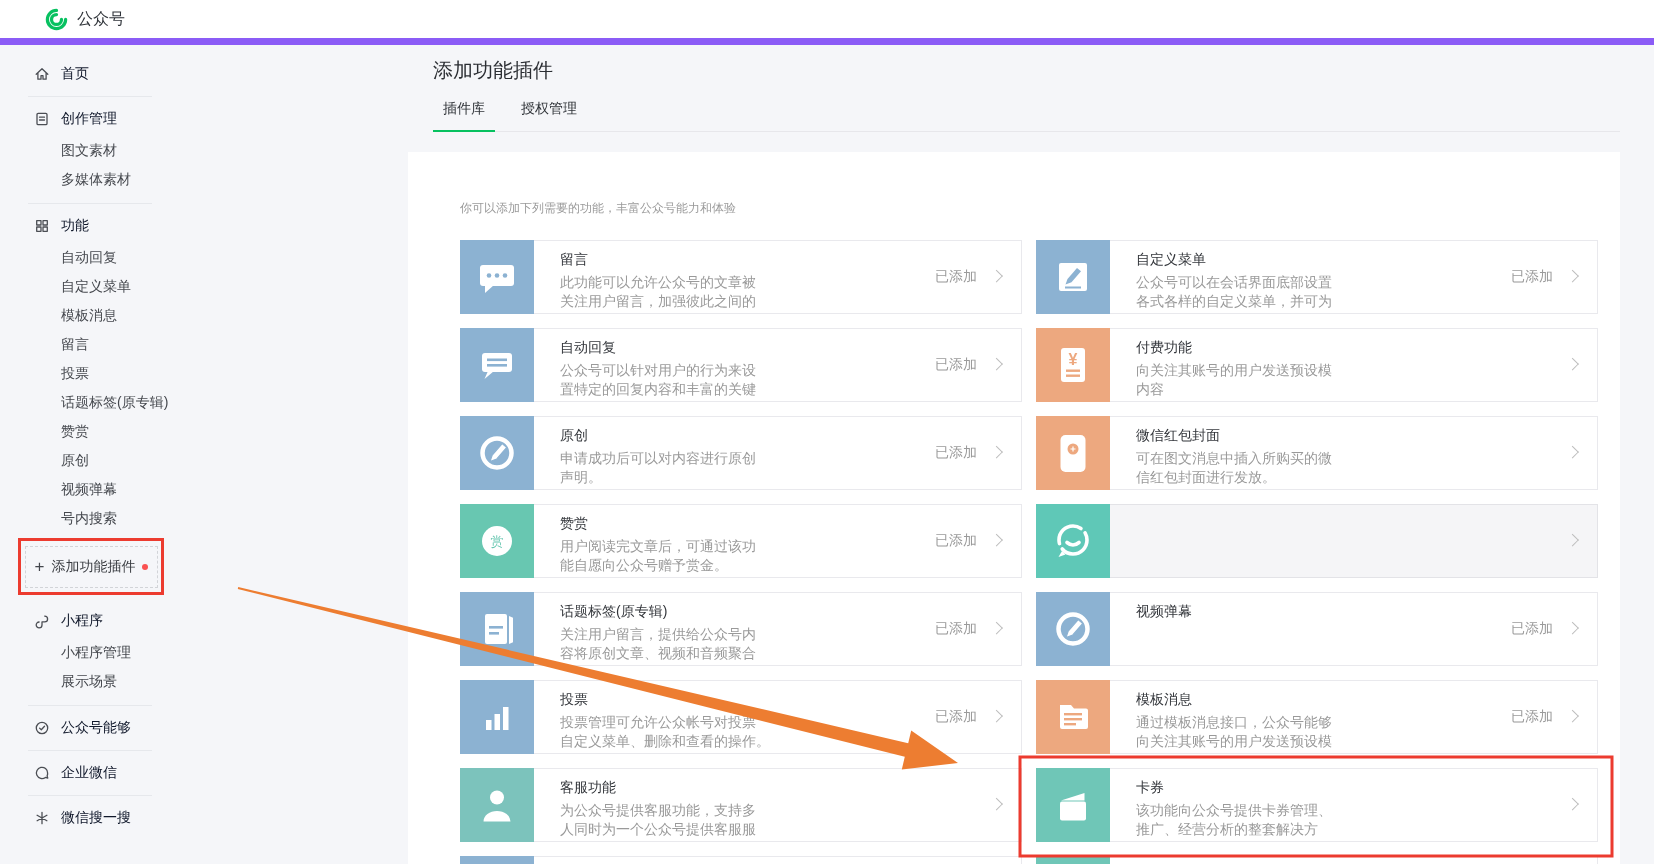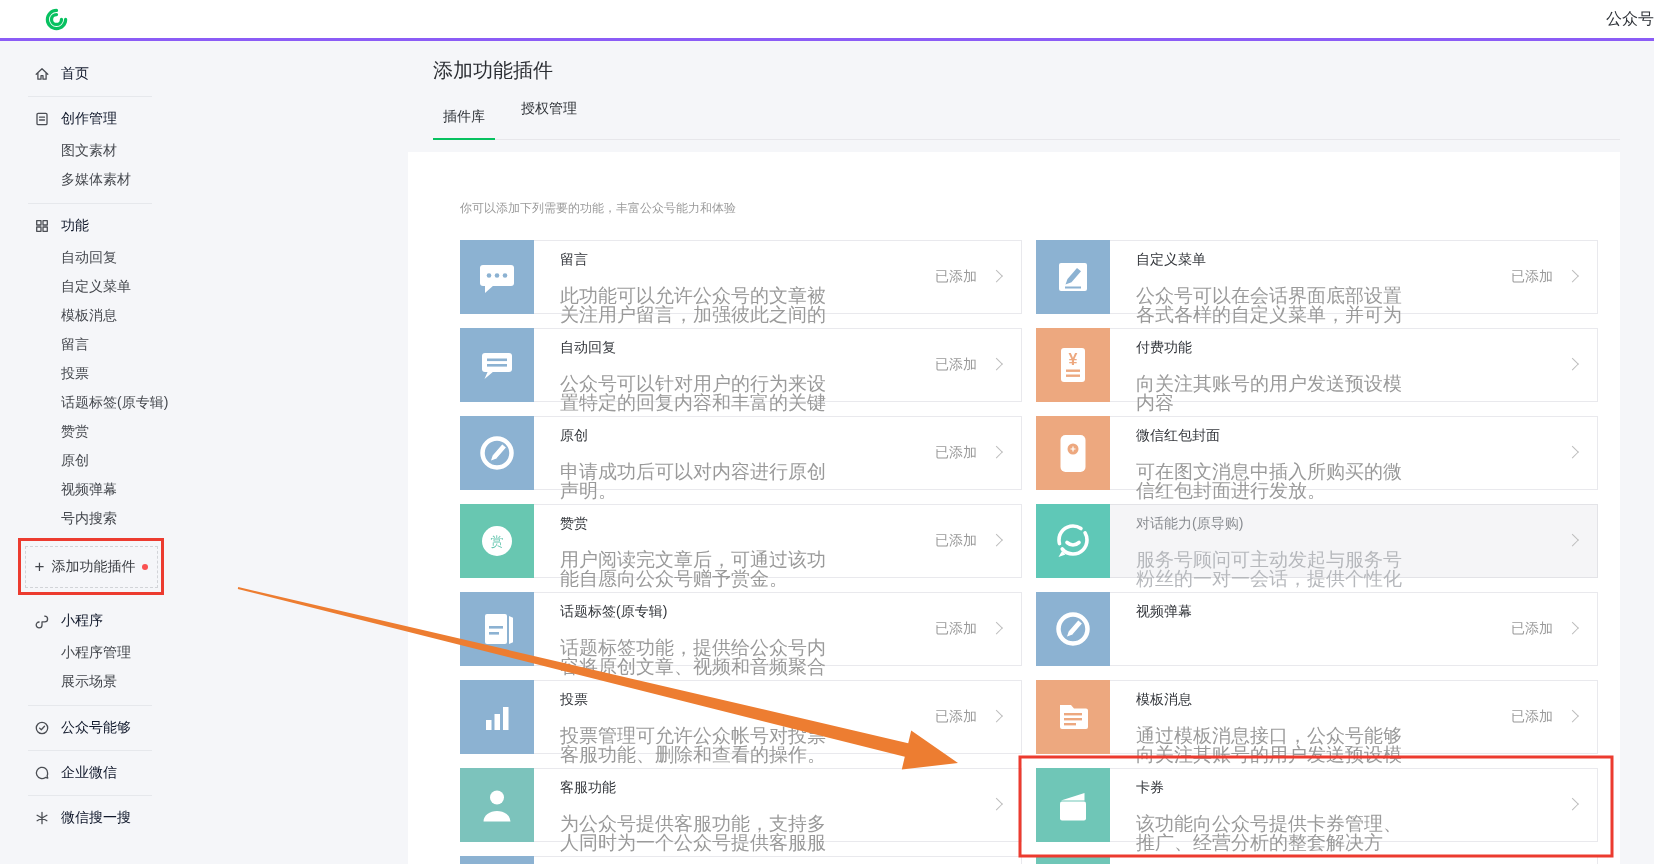--- a/index.html
+++ b/index.html
@@ -3,21 +3,21 @@
 <meta charset="utf-8">
 <style>
   html,body{margin:0;padding:0;}
   body{
     width:1654px;height:864px;position:relative;overflow:hidden;
     background:#f5f6f9;font-family:"Liberation Sans","DejaVu Sans",sans-serif;
     -webkit-font-smoothing:antialiased;
   }
   
   .header{position:absolute;top:0;left:0;right:0;height:38px;background:#fff;
-    border-bottom:3px solid #8b5cf6;display:flex;align-items:center;padding-left:45px;z-index:6;justify-content:space-between;}
+    border-bottom:7px solid #8b5cf6;display:flex;align-items:center;padding-left:45px;z-index:6;}
   .logo{width:23px;height:23px;margin-right:9px;display:inline-flex;}
   .brand{font-size:16px;color:#2e3238;}
   
   .sidebar{position:absolute;top:39px;left:0;width:185px;bottom:0;padding-top:18px;}
   .side-item{display:flex;align-items:center;height:26px;margin:4px 0 4px 34px;
     font-size:14px;color:#0f172a;cursor:pointer;}
   .side-item .si{width:16px;height:16px;margin-right:11px;display:inline-flex;flex:none;}
   .side-sub{height:29px;line-height:29px;margin-left:61px;font-size:14px;color:#45484e;cursor:pointer;}
   .side-divider{height:1px;background:#e6e8ec;margin:9px 0 9px 28px;width:124px;}
   .side-add{position:relative;margin:13px 0 20px 25px;width:131px;height:40px;
@@ -25,33 +25,33 @@
     font-size:14px;color:#3a3d42;gap:7px;cursor:pointer;background:transparent;}
   .side-add .plus{font-size:17px;color:#43464c;line-height:1;margin-top:-2px;}
   .side-add .dot{width:6px;height:6px;border-radius:50%;background:#fa5151;flex:none;}
   .side-add::after{content:'';position:absolute;left:-8px;top:-9px;right:-7px;bottom:-8px;
     border:3px solid var(--ann,#ec3b2f);pointer-events:none;}
   
   .main-title{position:absolute;left:433px;top:57px;font-size:20px;color:#2b2e33;}
   .tabs{position:absolute;left:433px;top:98px;width:1187px;border-bottom:1px solid #e7e7eb;
     display:flex;gap:16px;}
   .tab{font-size:14px;color:#2f3338;padding:2px 10px 12px;cursor:pointer;}
-  .tab.active{border-bottom:2px solid var(--accent,#07c160);margin-bottom:-1px;margin-top:8px;}
+  .tab.active{border-bottom:2px solid var(--accent,#07c160);margin-bottom:-1px;}
   .panel{position:absolute;left:408px;top:152px;width:1212px;height:728px;background:#fff;}
   .intro{margin:46px 0 0 52px;font-size:12px;color:#9a9a9a;height:20px;line-height:20px;}
   .grid{margin:22px 0 0 52px;display:grid;grid-template-columns:562px 562px;
     column-gap:14px;row-gap:14px;}
   .card{position:relative;height:74px;background:#fff;border:1px solid #e9e9ed;
     box-sizing:border-box;display:flex;cursor:pointer;}
   .card-icon{width:74px;margin:-1px 0 -1px -1px;height:74px;flex:none;display:flex;
     align-items:center;justify-content:center;overflow:hidden;}
   .card-icon svg{width:74px;height:74px;display:block;}
   .card-body{margin-left:26px;padding-top:9px;}
   .card-title{font-size:14px;color:#33363b;line-height:18px;}
-  .card-desc{margin-top:18px;font-size:19px;line-height:19px;color:#9a9a9a;white-space:pre-line;}
+  .card-desc{margin-top:5px;font-size:14px;line-height:19px;color:#9a9a9a;white-space:pre-line;}
   .card .added{position:absolute;right:44px;top:50%;transform:translateY(-50%);
     font-size:14px;color:#9a9a9a;}
   .card .chev{position:absolute;right:20px;top:50%;width:8px;height:8px;
     border-top:1px solid #bdbdbd;border-right:1px solid #bdbdbd;
     transform:translateY(-60%) rotate(45deg);}
   .card.muted{background:#f5f5f7;border-color:#e3e3e7;}
   .card.muted .card-title{color:#8a8d92;}
   .card.muted .card-desc{color:#b6b8bc;}
   
   .overlay{position:absolute;left:0;top:0;width:1654px;height:864px;z-index:10;pointer-events:none;}
@@ -281,39 +281,34 @@
       <div class="card muted" style="--ic: #5FC8B7;">
         <div class="card-icon" style="background: rgb(95, 200, 183);">
           <svg viewBox="0 0 74 74">
             <g fill="none" stroke="#fff" stroke-width="3.6" stroke-linecap="round">
               <circle cx="37" cy="36" r="14" stroke-dasharray="34 6"></circle>
               <path d="M31 38.5 q6 5 12 0"></path>
             </g>
             <path d="M26 47 l-3.5 6 l7 -2.5 z" fill="#fff"></path>
           </svg>
         </div>
-        <div class="card-body">
-          <div class="card-title">对话能力(原导购)</div>
-          <div class="card-desc">服务号顾问可主动发起与服务号
-粉丝的一对一会话，提供个性化</div>
-        </div>
         <span class="chev"></span>
       </div>
       <div class="card" style="--ic: #8CB2D2;">
         <div class="card-icon" style="background: rgb(140, 178, 210);">
           <svg viewBox="0 0 74 74">
             <rect x="25" y="22" width="22" height="30" rx="2" fill="#fff"></rect>
             <path d="M49 24 l4 1.8 v24.4 l-4 1.8 z" fill="#fff"></path>
             <rect x="29" y="34" width="14" height="2.6" fill="var(--ic)"></rect>
             <rect x="29" y="40" width="10" height="2.6" fill="var(--ic)"></rect>
           </svg>
         </div>
         <div class="card-body">
           <div class="card-title">话题标签(原专辑)</div>
-          <div class="card-desc">话题标签功能，提供给公众号内
+          <div class="card-desc">关注用户留言，提供给公众号内
 容将原创文章、视频和音频聚合</div>
         </div>
         <span class="added">已添加</span>
         <span class="chev"></span>
       </div>
       <div class="card" style="--ic: #8CB2D2;">
         <div class="card-icon" style="background: rgb(140, 178, 210);">
           <svg viewBox="0 0 74 74">
             <circle cx="37" cy="37" r="14.5" fill="none" stroke="#fff" stroke-width="4.5"></circle>
             <path d="M30 45.5 l2.2 -6.5 l10 -11.5 l4.6 4 l-10 11.5 l-6.8 2.5 z" fill="#fff" stroke="var(--ic)" stroke-width="1.2"></path>
@@ -330,21 +325,21 @@
         <div class="card-icon" style="background: rgb(140, 178, 210);">
           <svg viewBox="0 0 74 74">
             <rect x="26" y="40" width="5.5" height="10" fill="#fff"></rect>
             <rect x="34.5" y="34" width="5.5" height="16" fill="#fff"></rect>
             <rect x="43" y="27" width="5.5" height="23" fill="#fff"></rect>
           </svg>
         </div>
         <div class="card-body">
           <div class="card-title">投票</div>
           <div class="card-desc">投票管理可允许公众帐号对投票
-客服功能、删除和查看的操作。</div>
+自定义菜单、删除和查看的操作。</div>
         </div>
         <span class="added">已添加</span>
         <span class="chev"></span>
       </div>
       <div class="card" style="--ic: #EDA87F;">
         <div class="card-icon" style="background: rgb(237, 168, 127);">
           <svg viewBox="0 0 74 74">
             <path d="M24 25 h11 l3 3.5 h12 a2 2 0 0 1 2 2 V47 a2 2 0 0 1 -2 2 H26 a2 2 0 0 1 -2 -2 z" fill="#fff"></path>
             <rect x="28" y="33" width="18" height="2.4" fill="var(--ic)"></rect>
             <rect x="28" y="38" width="18" height="2.4" fill="var(--ic)"></rect>

